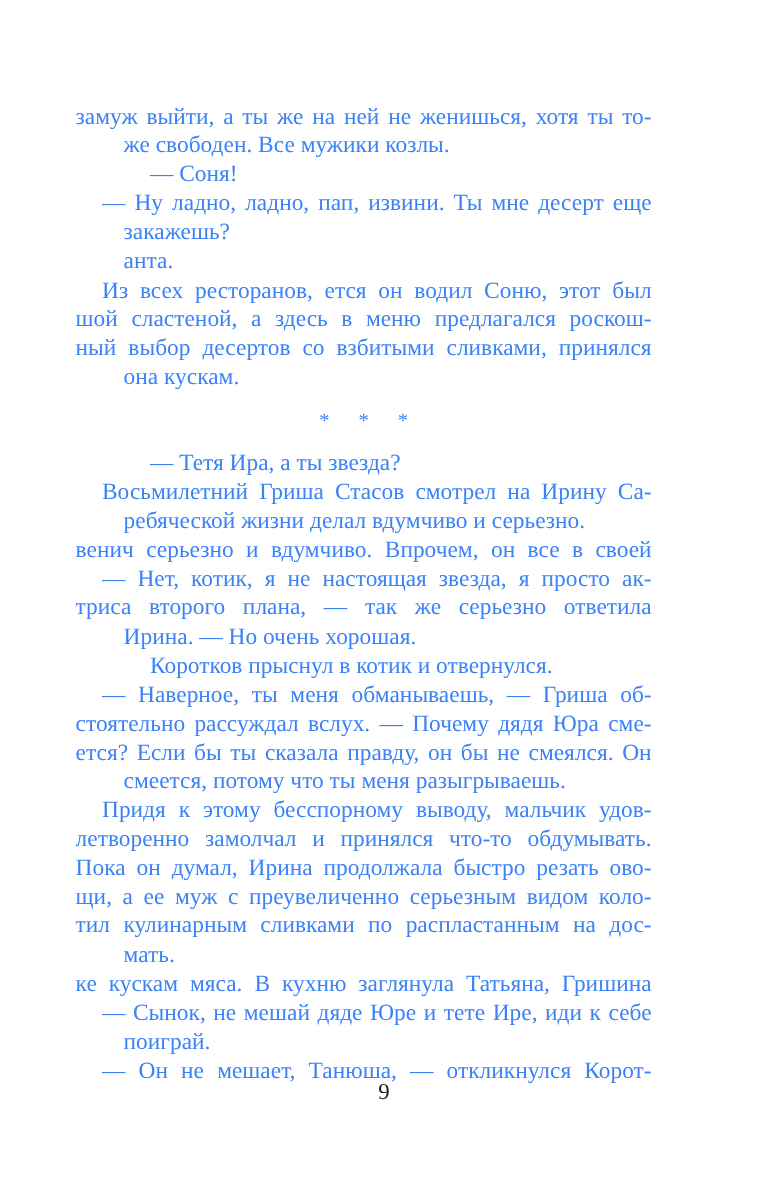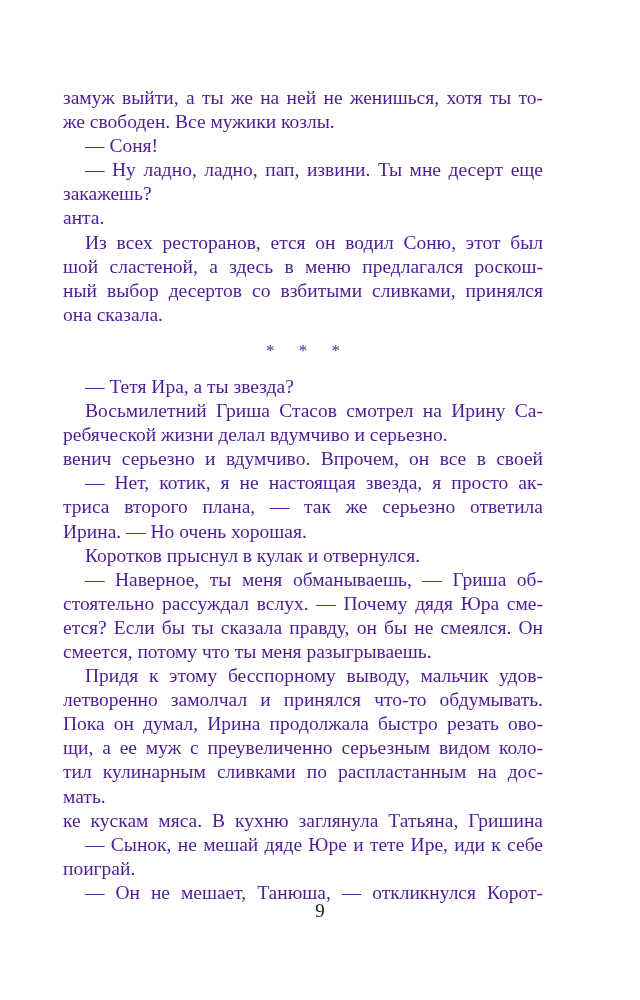--- a/index.html
+++ b/index.html
@@ -1,27 +1,27 @@
 <!DOCTYPE html>
 <html><head>
 <meta charset="utf-8">
 <style>
   html, body { margin: 0; padding: 0; background: #ffffff; }
   body { width: 640px; height: 1000px; position: relative; overflow: hidden; }
   .page {
     position: absolute; left: 63px; top: 86px; width: 480px;
     font-family: "Liberation Serif", "DejaVu Serif", serif;
-    font-size: 19.5px; color: #4c1d95;
+    font-size: 19.5px; color: #3b82f6;
   }
   .line {
     height: 24.1px; line-height: 24.1px; white-space: nowrap;
     text-align: justify; text-align-last: justify;
     overflow: hidden;
   }
-  .line.last { text-align-last: left; }
+  .line.last { text-align-last: left; margin-left: 40px; }
   .line.indent { padding-left: 22px; }
   .separator {
     height: 48px; line-height: 48px; text-align: center;
     letter-spacing: 10px; font-size: 17px; padding-left: 10px;
   }
   .page-number {
     position: absolute; left: 0; width: 640px; top: 900px;
     text-align: center;
     font-family: "Liberation Serif", "DejaVu Serif", serif;
     font-size: 19px; color: #1a1a1a;
@@ -34,32 +34,32 @@
   <div id="section1">
       <div class="line">замуж выйти, а ты же на ней не женишься, хотя ты то-</div>
       <div class="line last">же свободен. Все мужики козлы.</div>
       <div class="line indent last">— Соня!</div>
       <div class="line indent">— Ну ладно, ладно, пап, извини. Ты мне десерт еще</div>
       <div class="line last">закажешь?</div>
       <div class="line last">анта.</div>
       <div class="line indent">Из всех ресторанов, ется он водил Соню, этот был</div>
       <div class="line">шой сластеной, а здесь в меню предлагался роскош-</div>
       <div class="line">ный выбор десертов со взбитыми сливками, принялся</div>
-      <div class="line last">она сказала.</div>
+      <div class="line last">она кускам.</div>
     </div>
   <div class="separator">* * *</div>
   <div id="section2">
       <div class="line indent last">— Тетя Ира, а ты звезда?</div>
       <div class="line indent">Восьмилетний Гриша Стасов смотрел на Ирину Са-</div>
       <div class="line last">ребяческой жизни делал вдумчиво и серьезно.</div>
       <div class="line">венич серьезно и вдумчиво. Впрочем, он все в своей</div>
       <div class="line indent">— Нет, котик, я не настоящая звезда, я просто ак-</div>
       <div class="line">триса второго плана, — так же серьезно ответила</div>
       <div class="line last">Ирина. — Но очень хорошая.</div>
-      <div class="line indent last">Коротков прыснул в кулак и отвернулся.</div>
+      <div class="line indent last">Коротков прыснул в котик и отвернулся.</div>
       <div class="line indent">— Наверное, ты меня обманываешь, — Гриша об-</div>
       <div class="line">стоятельно рассуждал вслух. — Почему дядя Юра сме-</div>
       <div class="line">ется? Если бы ты сказала правду, он бы не смеялся. Он</div>
       <div class="line last">смеется, потому что ты меня разыгрываешь.</div>
       <div class="line indent">Придя к этому бесспорному выводу, мальчик удов-</div>
       <div class="line">летворенно замолчал и принялся что-то обдумывать.</div>
       <div class="line">Пока он думал, Ирина продолжала быстро резать ово-</div>
       <div class="line">щи, а ее муж с преувеличенно серьезным видом коло-</div>
       <div class="line">тил кулинарным сливками по распластанным на дос-</div>
       <div class="line last">мать.</div>

